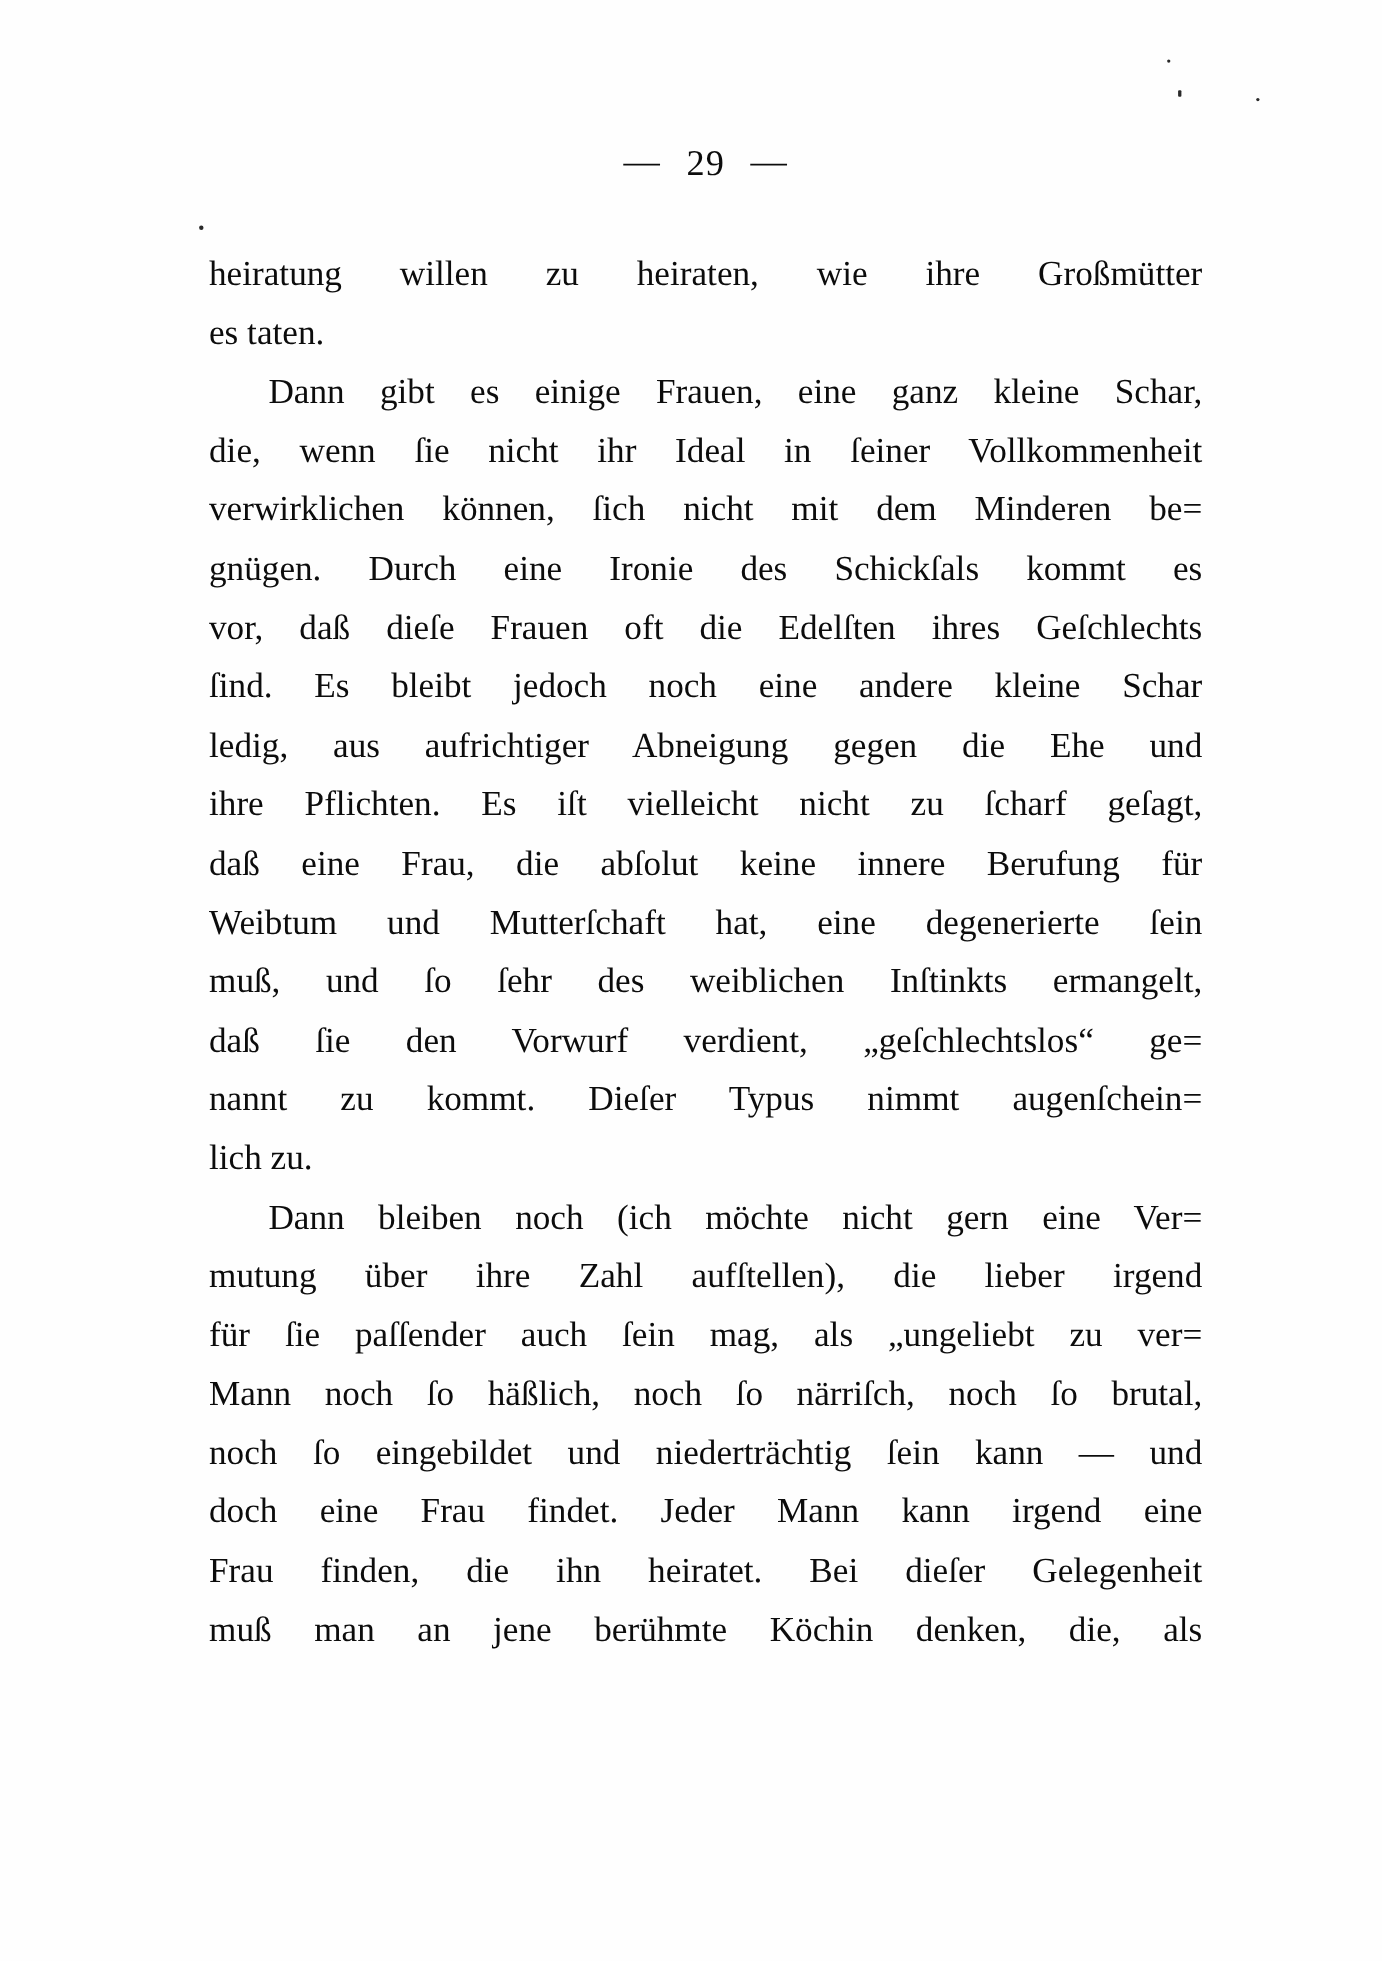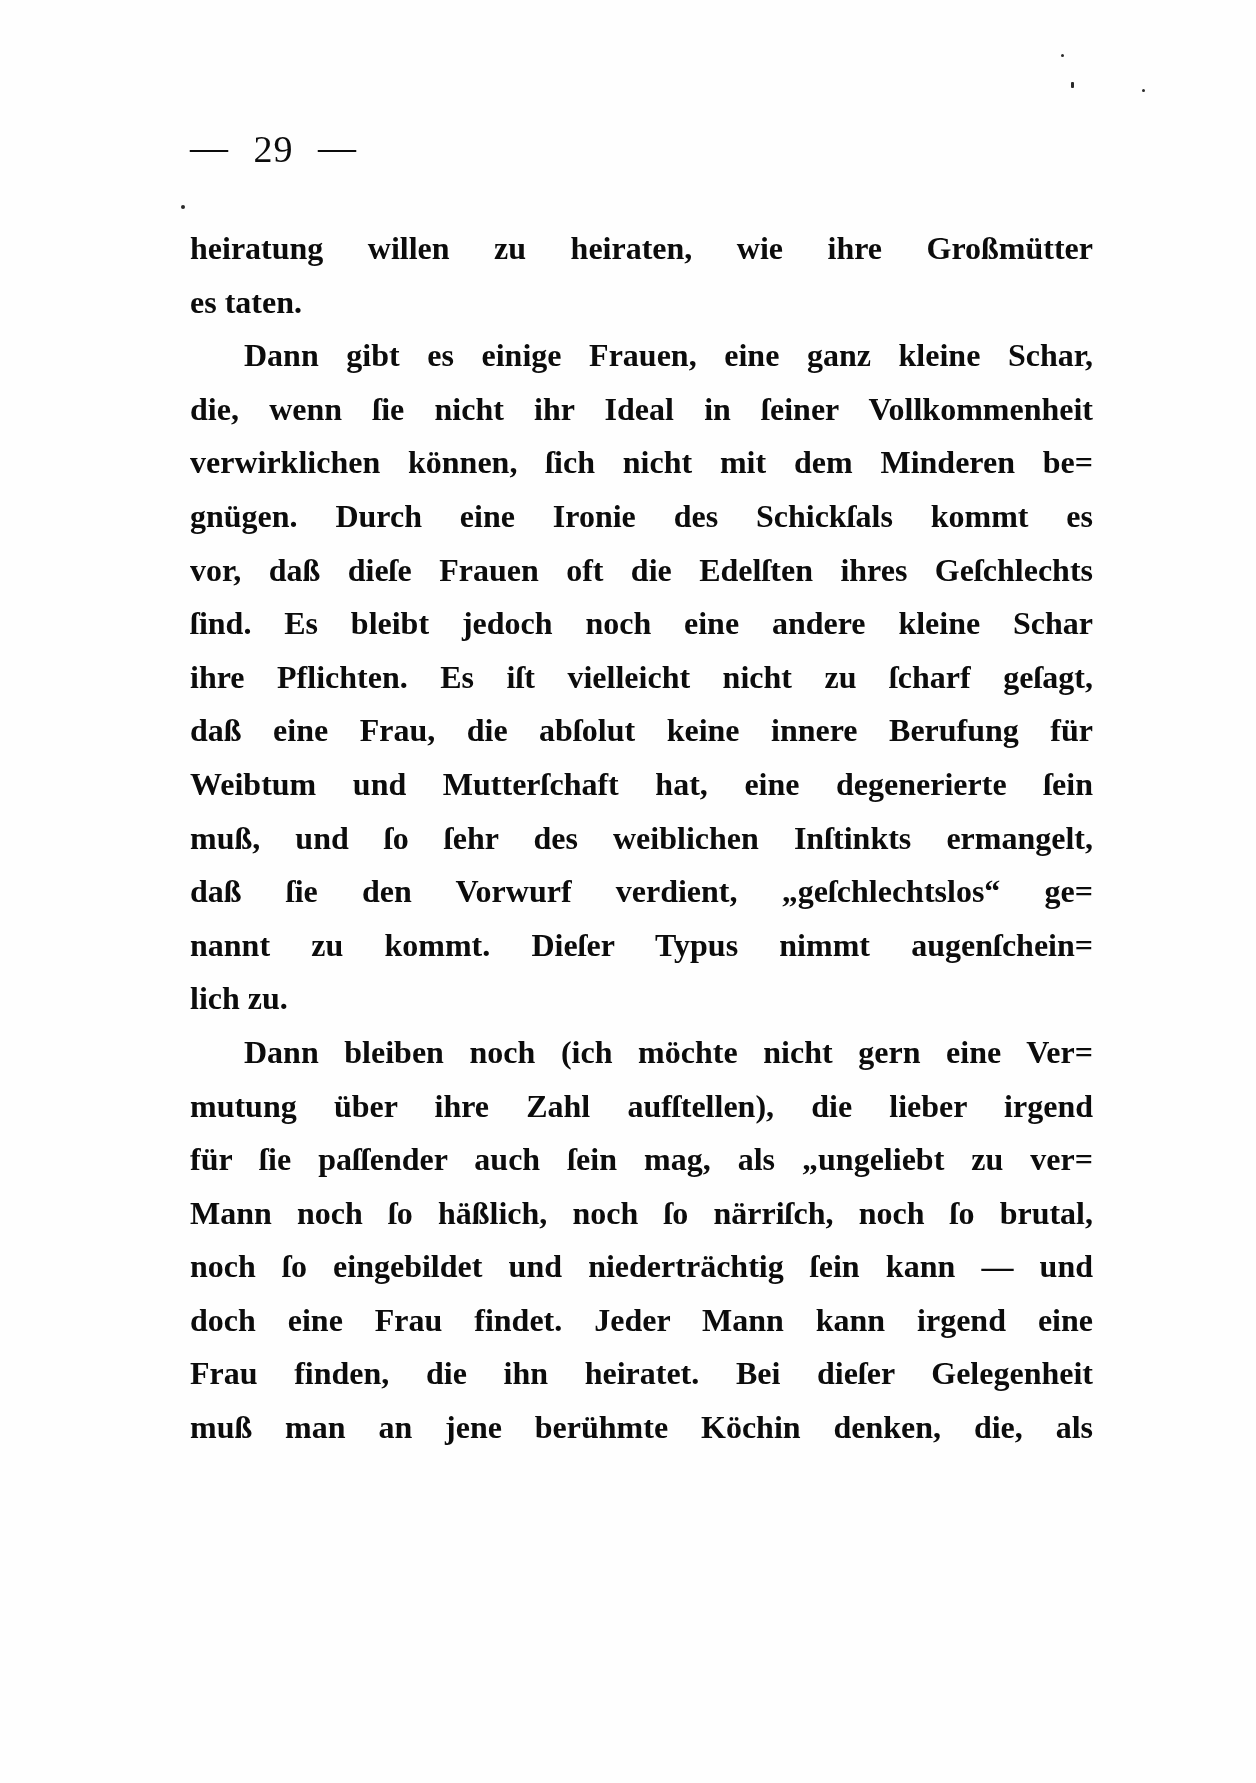--- a/index.html
+++ b/index.html
@@ -17,21 +17,22 @@
     background: var(--paper);
     overflow: hidden;
     font-family: "Liberation Serif", "DejaVu Serif", serif;
     color: var(--ink);
   }
   .page-header {
     position: absolute;
     left: 190px;
     top: 126px;
     width: 903px;
-    font-size: 38px;
+    text-align: center;
+    font-size: 33px;
     line-height: 46px;
     letter-spacing: 1px;
     word-spacing: 14px;
     color: var(--ink);
   }
   .page-header .dash {
     position: relative;
     top: -2px;
   }
   .page-text {
@@ -39,21 +40,20 @@
     left: 190px;
     top: 222px;
     width: 903px;
   }
   .line {
     font-size: 32px;
     line-height: 53.6px;
     height: 53.6px;
     color: var(--ink);
     white-space: normal;
-    font-weight: bold;
   }
   .line.justify {
     text-align: justify;
     text-align-last: justify;
   }
   .line.plain {
     text-align: right;
     text-align-last: left;
   }
   .line.indent {
@@ -78,20 +78,21 @@
 
   <div class="page-text">
       <div class="line justify">heiratung willen zu heiraten, wie ihre Großmütter</div>
       <div class="line plain">es taten.</div>
       <div class="line justify indent">Dann gibt es einige Frauen, eine ganz kleine Schar,</div>
       <div class="line justify">die, wenn ſie nicht ihr Ideal in ſeiner Vollkommenheit</div>
       <div class="line justify">verwirklichen können, ſich nicht mit dem Minderen be=</div>
       <div class="line justify">gnügen. Durch eine Ironie des Schickſals kommt es</div>
       <div class="line justify">vor, daß dieſe Frauen oft die Edelſten ihres Geſchlechts</div>
       <div class="line justify">ſind. Es bleibt jedoch noch eine andere kleine Schar</div>
+      <div class="line justify">ledig, aus aufrichtiger Abneigung gegen die Ehe und</div>
       <div class="line justify">ihre Pflichten. Es iſt vielleicht nicht zu ſcharf geſagt,</div>
       <div class="line justify">daß eine Frau, die abſolut keine innere Berufung für</div>
       <div class="line justify">Weibtum und Mutterſchaft hat, eine degenerierte ſein</div>
       <div class="line justify">muß, und ſo ſehr des weiblichen Inſtinkts ermangelt,</div>
       <div class="line justify">daß ſie den Vorwurf verdient, „geſchlechtslos“ ge=</div>
       <div class="line justify">nannt zu kommt. Dieſer Typus nimmt augenſchein=</div>
       <div class="line plain">lich zu.</div>
       <div class="line justify indent">Dann bleiben noch (ich möchte nicht gern eine Ver=</div>
       <div class="line justify">mutung über ihre Zahl aufſtellen), die lieber irgend</div>
       <div class="line justify">für ſie paſſender auch ſein mag, als „ungeliebt zu ver=</div>

